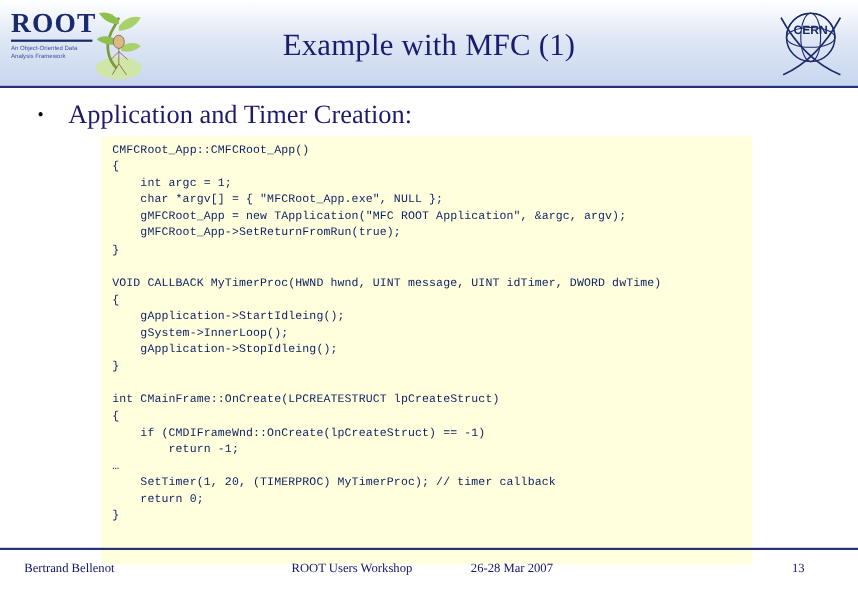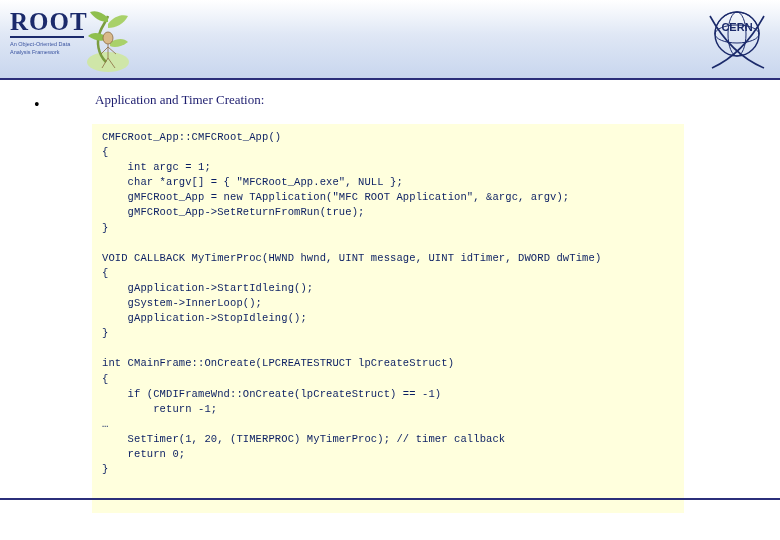--- a/index.html
+++ b/index.html
@@ -116,23 +116,22 @@
     top: 6px;
     font-size: 16px;
     color: #000000;
     line-height: 14px;
   }
   .bullet-text {
     position: absolute;
     left: 32px;
     top: 0px;
     font-family: "Liberation Serif", serif;
-    font-size: 13px;
+    font-size: 24px;
     color: #1c1c6e;
-    margin-left: 33px;
   }
 
   
   .code-box {
     position: absolute;
     left: 92px;
     top: 124px;
     width: 592px;
     height: 389px;
     background: #ffffdd;
@@ -212,20 +211,21 @@
           <ellipse cx="28" cy="36" rx="5" ry="6"></ellipse>
           <path d="M28 42 L28 56"></path>
           <path d="M28 45 L21 52"></path>
           <path d="M28 45 L36 52"></path>
           <path d="M28 56 L22 66"></path>
           <path d="M28 56 L35 66"></path>
         </g>
       </svg>
     </div>
 
+    <div class="slide-title">Example with MFC (1)</div>
 
     <svg class="cern-logo" viewBox="0 0 70 68">
       <circle cx="35" cy="30" r="22" fill="none" stroke="#1b2a6b" stroke-width="1.4"></circle>
       <ellipse cx="35" cy="30" rx="22" ry="9" fill="none" stroke="#1b2a6b" stroke-width="1"></ellipse>
       <ellipse cx="35" cy="30" rx="9" ry="22" fill="none" stroke="#1b2a6b" stroke-width="1"></ellipse>
       <path d="M13 30 A22 22 0 0 1 57 30" fill="none" stroke="#1b2a6b" stroke-width="1"></path>
       <text x="35" y="27" font-family="Liberation Sans, sans-serif" font-size="11" font-weight="bold" fill="#1b2a6b" text-anchor="middle">CERN</text>
       <path d="M8 12 C20 34 38 54 62 64" stroke="#1b2a6b" stroke-width="1.6" fill="none"></path>
       <path d="M62 12 C50 34 32 54 10 64" stroke="#1b2a6b" stroke-width="1.6" fill="none"></path>
     </svg>
@@ -257,14 +257,20 @@
 {
     if (CMDIFrameWnd::OnCreate(lpCreateStruct) == -1)
         return -1;
 …
     SetTimer(1, 20, (TIMERPROC) MyTimerProc); // timer callback
     return 0;
 }</div>
   </div>
 
   <div class="footer-rule"></div>
+  <div class="footer">
+    <span class="footer-left">Bertrand Bellenot</span>
+    <span class="footer-center">ROOT Users Workshop</span>
+    <span class="footer-date">26-28 Mar 2007</span>
+    <span class="footer-page">13</span>
+  </div>
 
 </div>
 
 </body></html>

